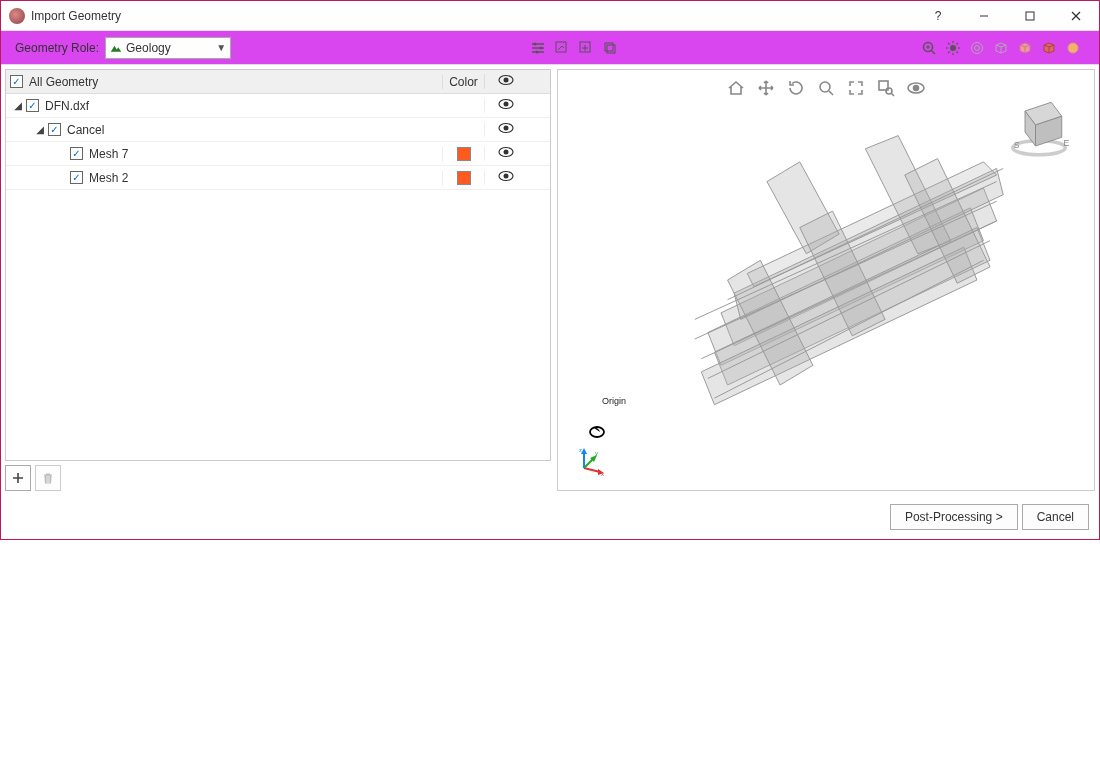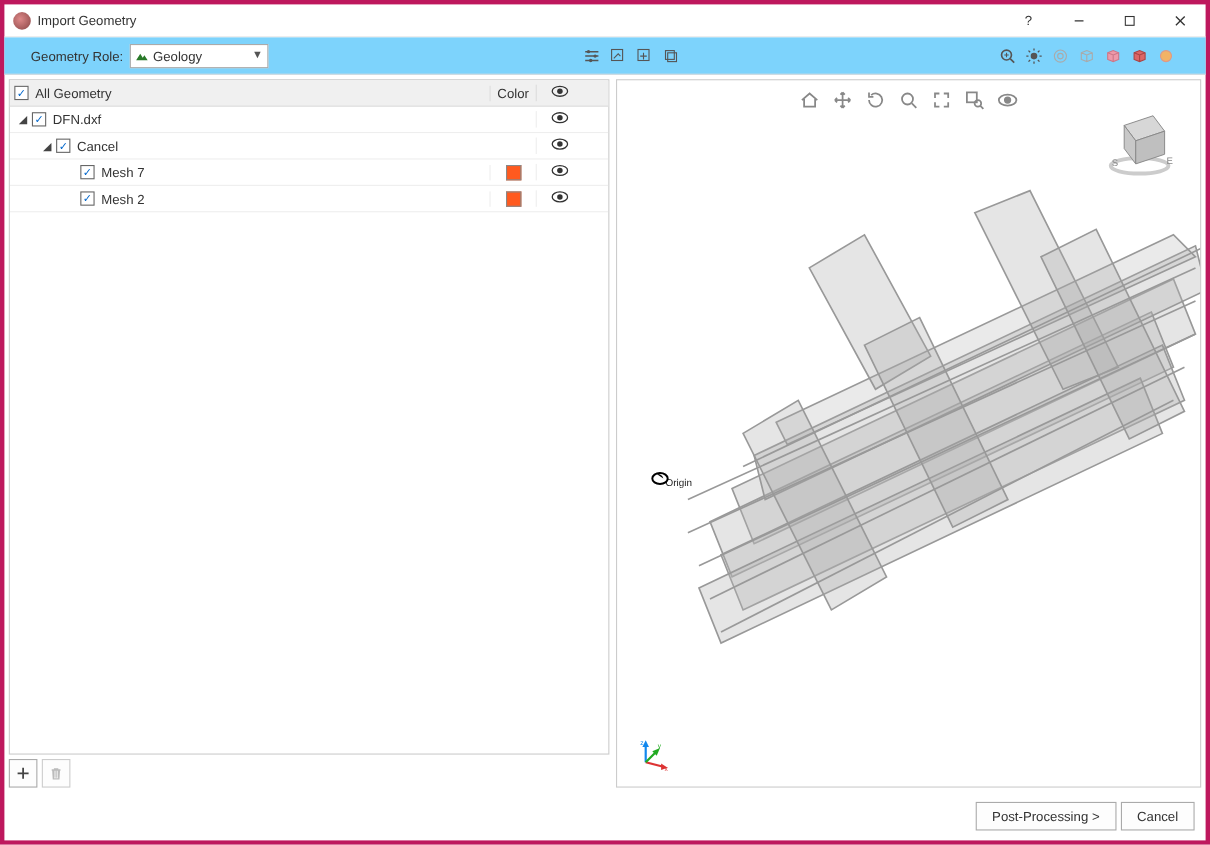--- a/index.html
+++ b/index.html
@@ -1,25 +1,25 @@
 <!DOCTYPE html>
 <html><head>
 <meta charset="utf-8">
 <style>
 * { box-sizing: border-box; font-family: "Segoe UI", Arial, sans-serif; }
 body { margin:0; background:#fff; font-size:12px; color:#333; }
 
-.window { width:1100px; height:768px; border:4px solid #be185d; display:flex; flex-direction:column; background:#fff; }
+.window { width:1100px; height:540px; border:1px solid #be185d; display:flex; flex-direction:column; background:#fff; }
 
 .titlebar { height:30px; display:flex; align-items:center; padding:0 0 0 8px; border-bottom:1px solid #e5e5e5; }
 .titlebar .app-icon { width:16px; height:16px; background:radial-gradient(circle at 40% 40%, #d88, #844); border-radius:50%; margin-right:6px;}
 .titlebar .title { flex:1; font-size:12px; color:#333;}
 .titlebar .winbtn { width:46px; height:30px; display:flex; align-items:center; justify-content:center; color:#333;}
 
-.toolbar { height:34px; background:#7dd3fc; border-bottom:1px solid #ddd; display:flex; align-items:center; padding:0 24px; }
+.toolbar { height:34px; background:#d946ef; border-bottom:1px solid #ddd; display:flex; align-items:center; padding:0 14px; }
 .toolbar .label { margin-right:6px; }
 .combo { display:flex; align-items:center; background:#fff; border:1px solid #aaa; height:22px; padding:0 4px; width:126px; position:relative;}
 .combo .tri { width:12px; height:10px; margin-right:4px;}
 .combo .text { flex:1; }
 .combo .chev { font-size:10px; color:#555; }
 .toolbar .spacer { flex:1; }
 .tbtn { width:22px; height:22px; display:flex; align-items:center; justify-content:center; color:#555; margin:0 1px;}
 .tbtn svg { width:16px; height:16px; }
 
 .body { flex:1; display:flex; padding:4px; gap:6px; min-height:0;}
@@ -45,21 +45,21 @@
 
 .left-bottom { height:30px; display:flex; align-items:center; padding:4px 0 0 0; gap:4px;}
 .sqbtn { width:26px; height:26px; border:1px solid #aaa; background:#fdfdfd; display:flex; align-items:center; justify-content:center; color:#555;}
 .sqbtn.disabled { color:#bbb; border-color:#ccc;}
 
 .viewport { flex:1; border:1px solid #ccc; background:#fff; position:relative; }
 .vp-toolbar { position:absolute; top:6px; left:50%; transform:translateX(-50%); display:flex; gap:6px; }
 .vpbtn { width:24px; height:24px; display:flex; align-items:center; justify-content:center; color:#888;}
 .vpbtn svg { width:20px; height:20px; stroke:#888; fill:none; stroke-width:1.6;}
 .navcube { position:absolute; top:20px; right:20px; width:70px; height:70px; }
-.origin-label { position:absolute; left:44px; top:361px; font-size:9px; color:#222;}
+.origin-label { position:absolute; left:44px; top:326px; font-size:9px; color:#222;}
 .origin-circle { position:absolute; left:30px; top:355px; width:18px; height:14px;}
 .axis-gizmo { position:absolute; left:18px; bottom:14px; width:30px; height:30px;}
 
 .footer { height:44px; display:flex; align-items:center; justify-content:flex-end; padding:0 10px; gap:4px;}
 .btn { height:26px; padding:0 14px; border:1px solid #aaa; background:#fdfdfd; display:flex; align-items:center; font-size:12px;}
 
 </style>
 </head>
 <body>
 

